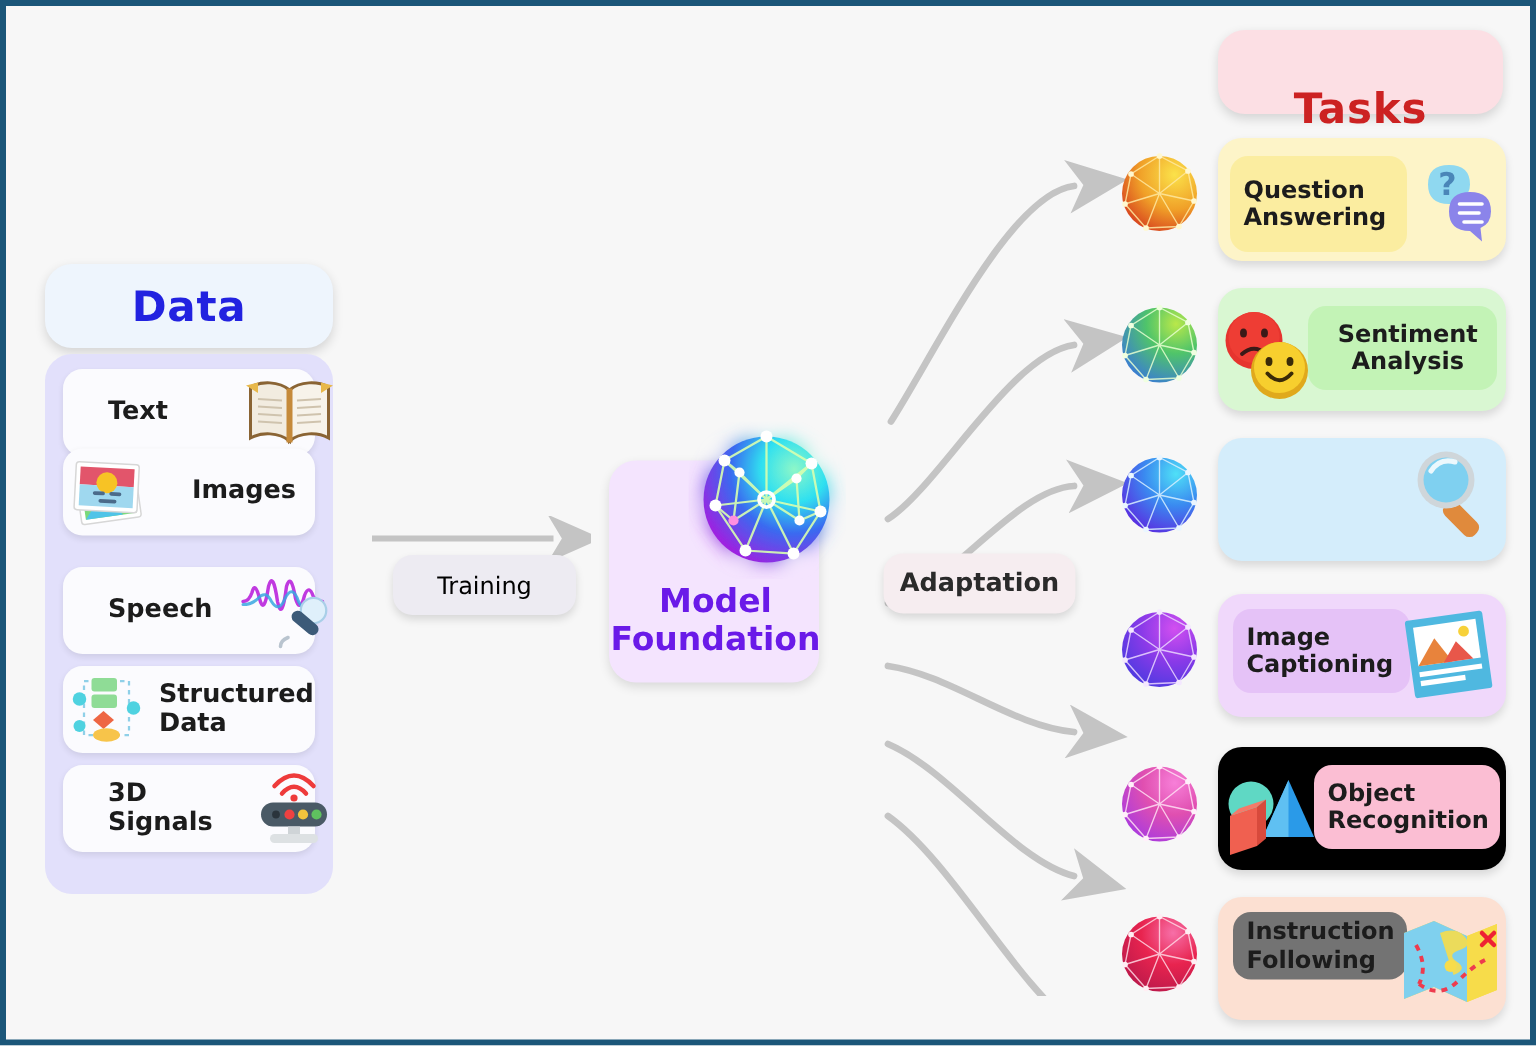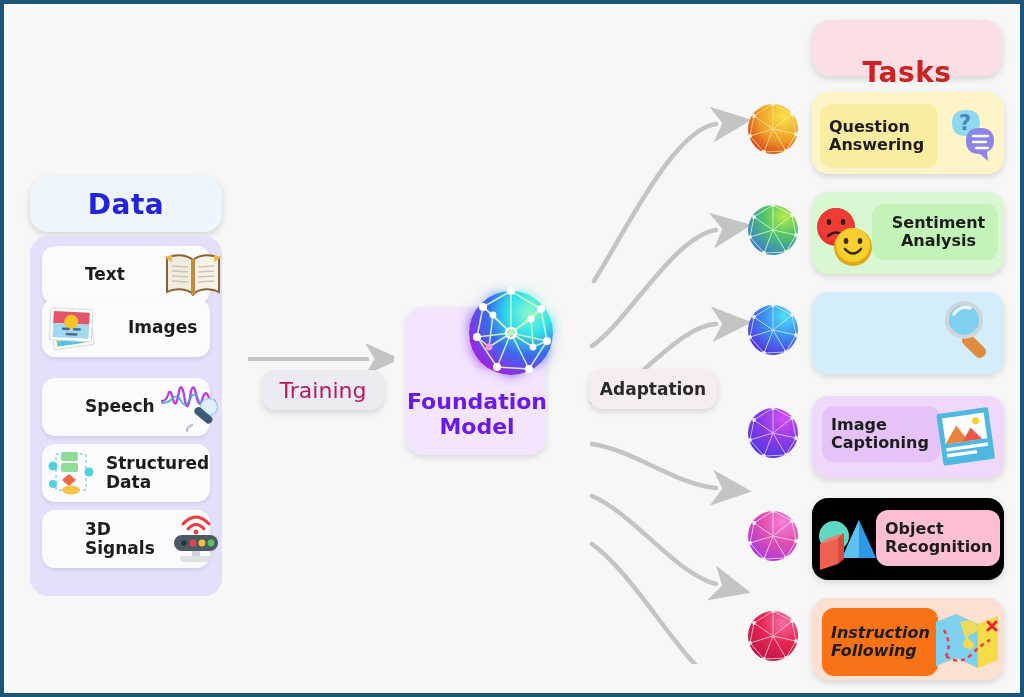--- a/index.html
+++ b/index.html
@@ -45,33 +45,33 @@
   }
   .data-row .ic{
     display:flex;align-items:center;justify-content:center;
   }
   .row-text{top:10px;}
   .row-images{top:63px;gap:16px;}
   .row-speech{top:142px;}
   .row-struct{top:208px;}
   .row-3d{top:274px;}
   
-  .lr-left{padding-left:43px;justify-content:center;}
+  .lr-left{padding-left:30px;justify-content:center;}
   .lr-left .ic{margin-left:auto;margin-right:-14px;}
   .lr-right{padding-left:4px;}
   .lr-right .lbl{margin-left:8px;}
 
   
   #training-pill{
     left:258px;top:366px;width:122px;height:40px;
     background:#edebf2;border-radius:13px;
     box-shadow:0 3px 6px rgba(0,0,0,.13);
     display:flex;align-items:center;justify-content:center;
   }
-  #training-pill span{font-size:22px;color:#be185d;}
+  #training-pill span{font-size:16px;color:#000000;}
 
   
   #fm-card{
     left:402px;top:303px;width:140px;height:148px;
     background:#f4e4fe;border-radius:18px;
     box-shadow:0 3px 7px rgba(0,0,0,.12);
   }
   #fm-label{
     left:398px;top:386px;width:150px;
     text-align:center;color:#6a1ae8;
@@ -273,22 +273,22 @@
           <circle cx="52" cy="52" r="5" fill="none" stroke="#ffffff" stroke-width="2.5"></circle>
         <circle cx="34" cy="34" r="3.4"></circle>
           <circle cx="72" cy="38" r="3.4"></circle>
         <circle cx="30" cy="66" r="3.4" fill="#ff8fe0"></circle>
           <circle cx="74" cy="66" r="3.4"></circle>
       </g>
     </g>
   </svg>
 
   <div id="fm-label" class="abs">
+    <div>Model</div>
     <div>Foundation</div>
-    <div>Model</div>
   </div>
 
   <svg class="abs" style="left:560px;top:80px;" width="190" height="580">
     <defs>
       <marker id="ah2" markerWidth="9" markerHeight="8" refX="1" refY="4" orient="auto">
         <path d="M0,0 L9,4 L0,8 L2.4,4 Z" fill="#c4c4c4"></path>
       </marker>
     </defs>
     <g fill="none" stroke="#c4c4c4" stroke-width="4.5" stroke-linecap="round" marker-end="url(#ah2)">
       <path d="M30 197 C60 150, 110 45, 152 40"></path>
@@ -520,21 +520,21 @@
         <circle cx="29" cy="4" r="1.9"></circle>
         <circle cx="10" cy="16" r="1.9"></circle>
         <circle cx="6" cy="36" r="1.9"></circle>
     <circle cx="20" cy="52" r="1.9"></circle>
         <circle cx="42" cy="51" r="1.9"></circle>
         <circle cx="52" cy="34" r="1.9"></circle>
         <circle cx="48" cy="14" r="1.9"></circle>
       </g>
   </svg>
   <div class="task-card" style="top:594px;background:#fce0d2;">
-    <div class="task-hl" style="left:10px;top:10px;width:116px;height:68px;background:#f97316;font-style:italic;">
+    <div class="task-hl" style="left:10px;top:10px;width:116px;height:45px;background:#737373;">
       <span><span>Instruction</span><br><span>Following</span></span>
     </div>
     <svg class="task-emoji" style="left:118px;top:6px;" width="74" height="72" viewBox="0 0 74 72">
       <path d="M6 18 L26 10 L48 20 L68 12 L68 56 L48 64 L26 54 L6 62 Z" fill="#f7dc4a"></path>
       <path d="M6 18 L26 10 L26 54 L6 62 Z" fill="#7fd0ee"></path>
       <path d="M48 20 L68 12 L68 56 L48 64 Z" fill="#f7dc4a"></path>
       <path d="M26 10 L48 20 L48 64 L26 54 Z" fill="#7fd0ee"></path>
       <path d="M30 18 q10 -4 16 2 q6 6 -2 9 q-10 3 -3 8 q8 5 -2 9" fill="#f7dc4a" opacity=".9"></path>
       <circle cx="37" cy="40" r="4" fill="#f7dc4a"></circle>
       <path d="M14 26 q8 14 2 26" fill="none" stroke="#ee3b4e" stroke-width="2.6" stroke-dasharray="4 4"></path>

